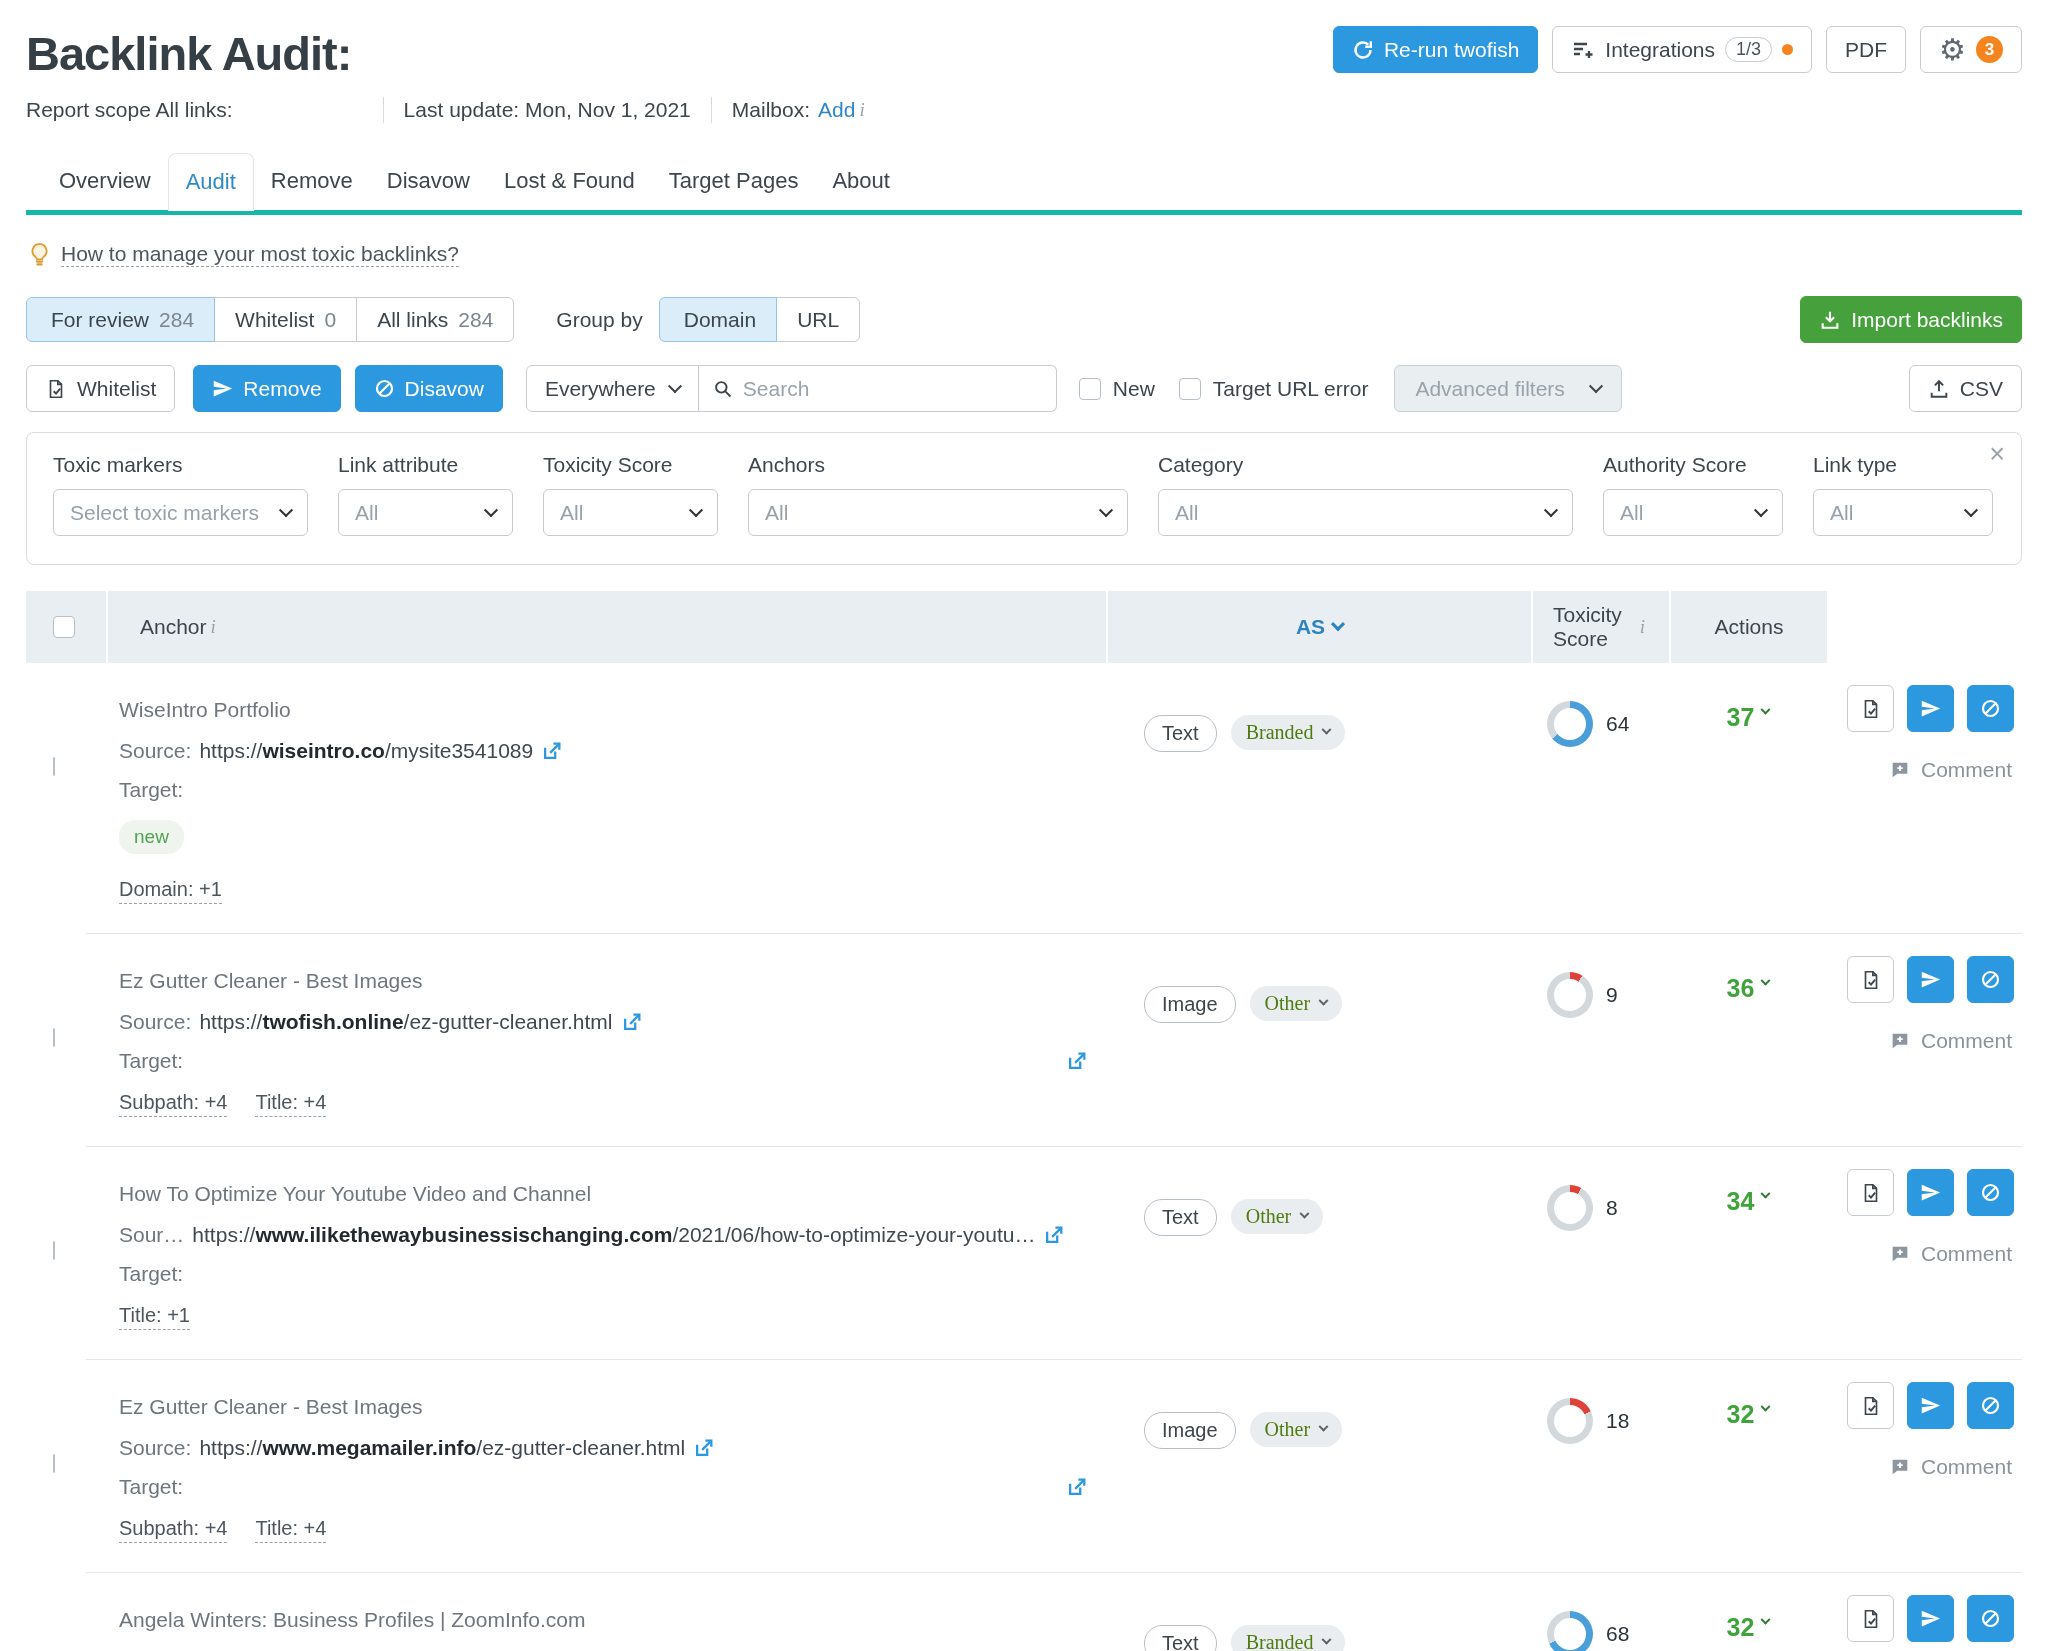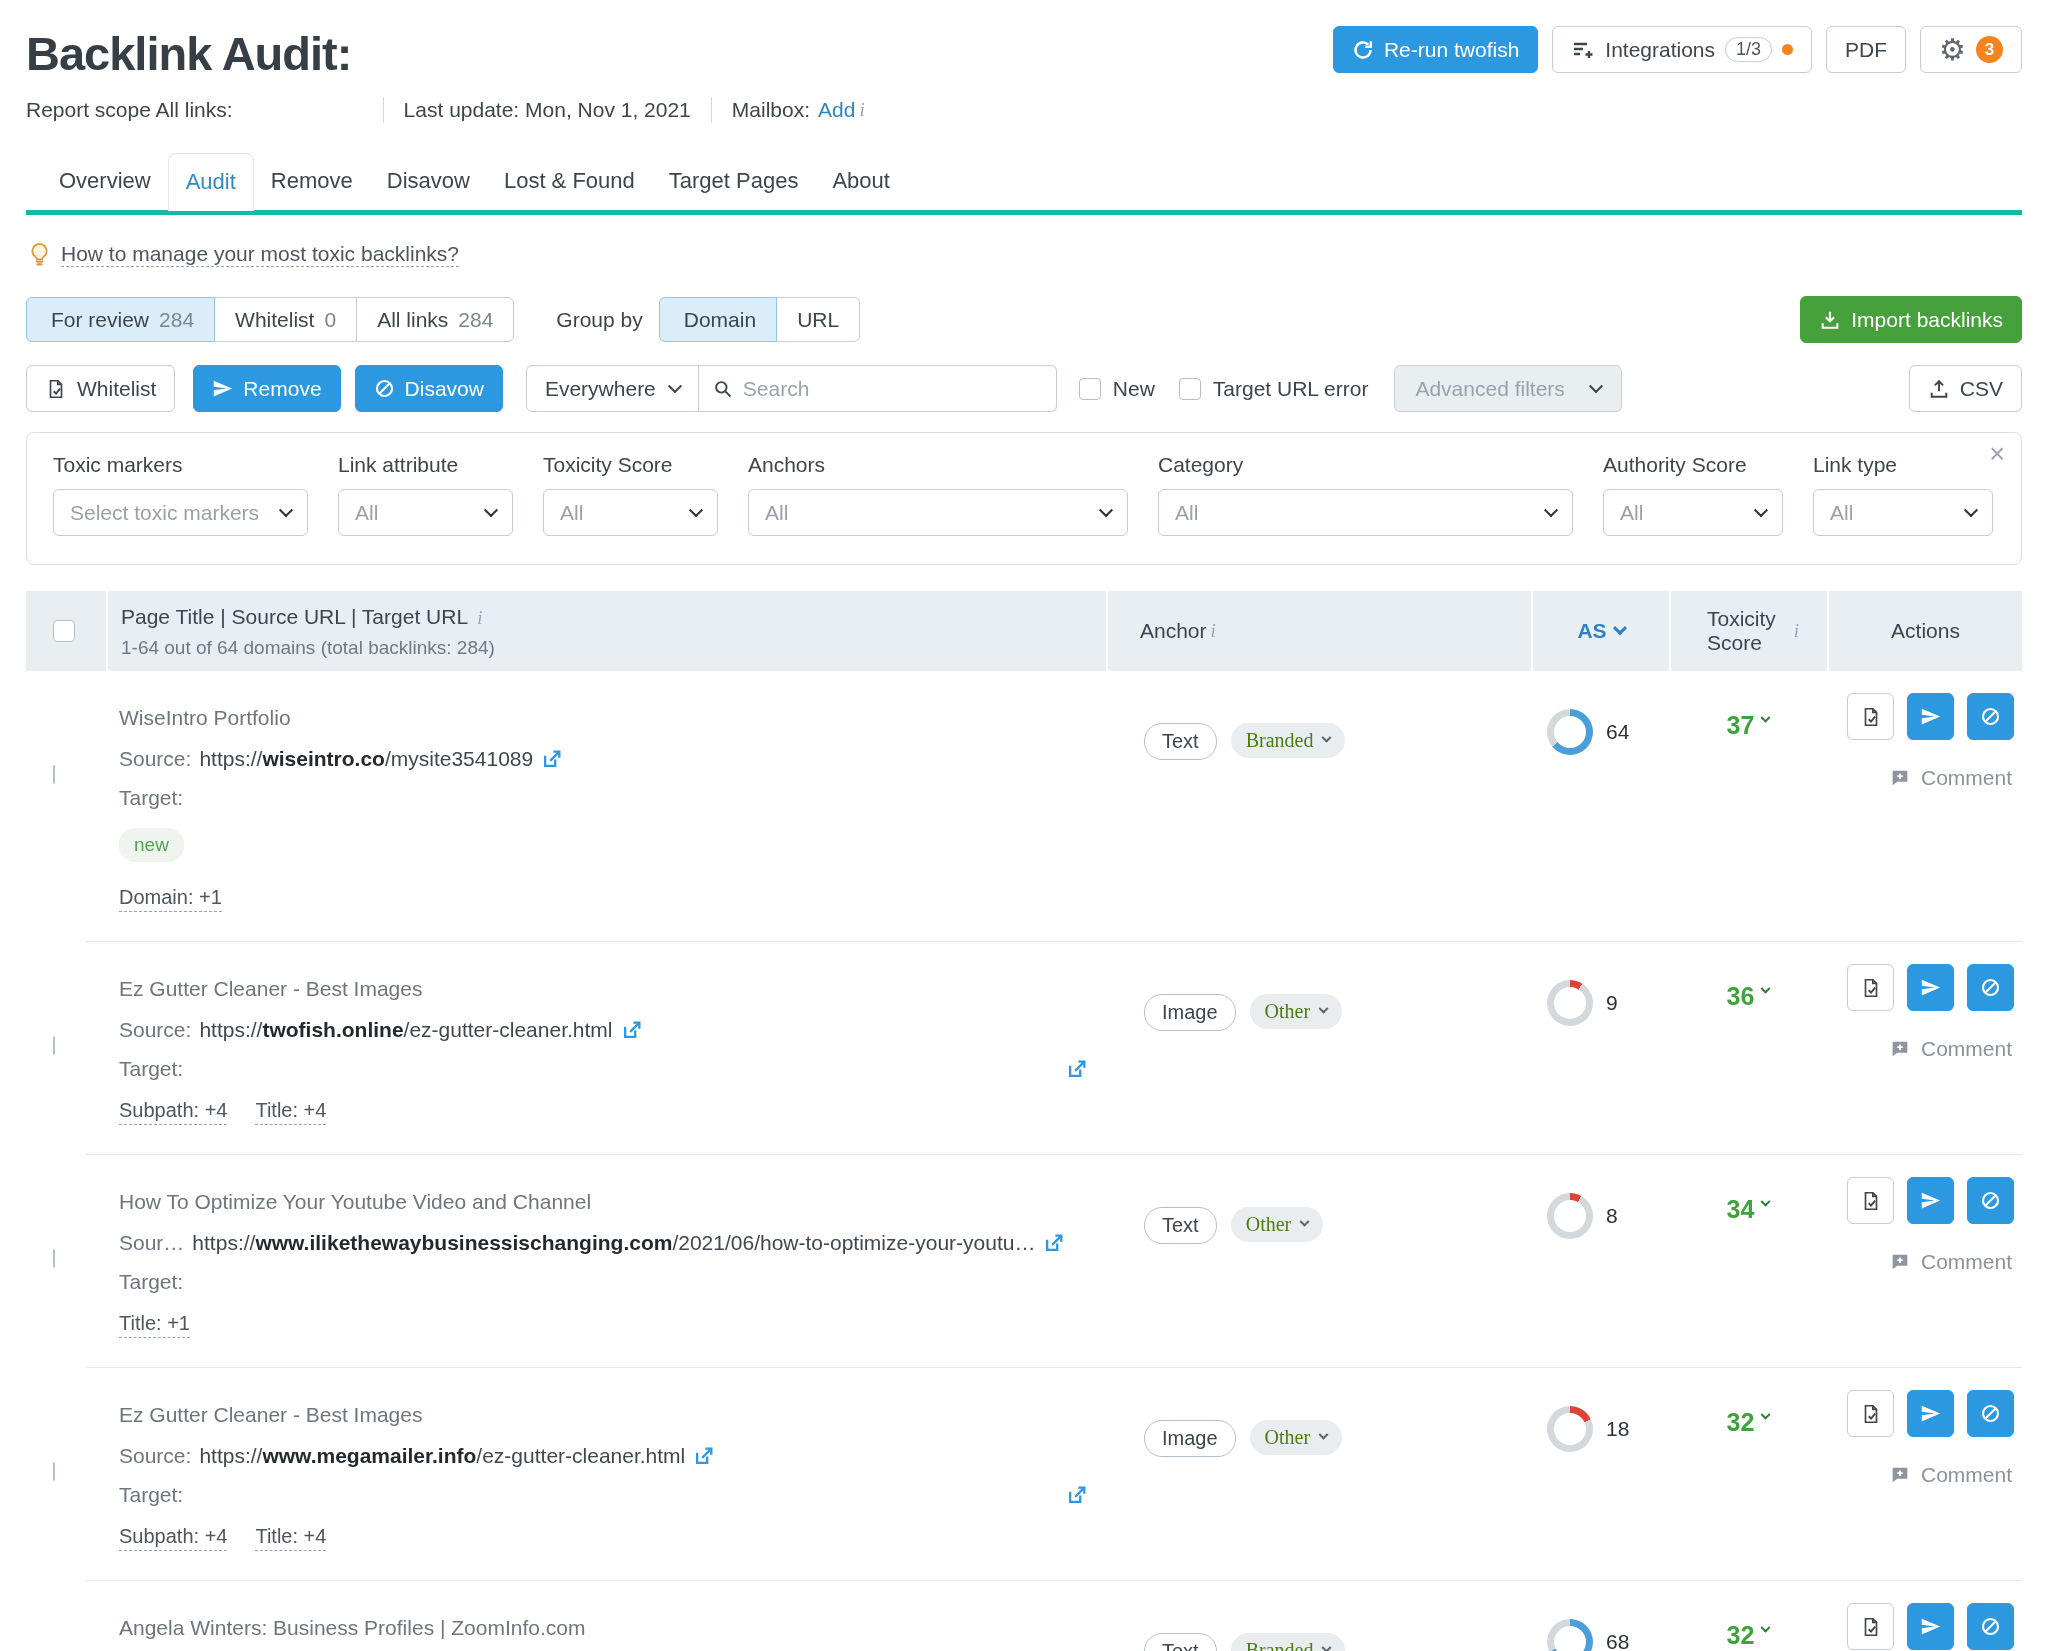--- a/index.html
+++ b/index.html
@@ -86,21 +86,21 @@
   .thead { display:grid; grid-template-columns:80px 1000px 425px 138px 158px 195px; }
   .thead > div { background:#e9eef3; padding-top:12px; padding-bottom:12px; }
   .thead > div + div { border-left:2px solid #fff; }
   .th-check { display:flex; align-items:center; padding-left:27px; }
   .th-main .t1 { font-size:21px; color:#3d454d; padding-left:13px; margin-top:2px; }
   .th-main .t2 { font-size:19px; color:#707a83; padding-left:13px; margin-top:8px; }
   .th-anchor { font-size:21px; padding-left:32px; display:flex; align-items:center; }
   .th-as { display:flex; align-items:center; justify-content:center; gap:8px; font-size:21px;
     color:#2d83bf; font-weight:bold; cursor:pointer; }
   .th-as .chev { border-width:3px; }
-  .th-tox { font-size:21px; padding-left:36px; display:flex; align-items:center; gap:14px; }
+  .th-tox { font-size:21px; padding-left:20px; display:flex; align-items:center; gap:14px; }
   .th-actions { display:flex; align-items:center; justify-content:center; font-size:21px; }
 
   .trow { display:grid; grid-template-columns:80px 1000px 425px 138px 158px 195px;
     position:relative; padding-bottom:30px; }
   .trow::after { content:""; position:absolute; left:60px; right:0; bottom:0; height:1px; background:#e4e8eb; }
   .trow:last-child::after { display:none; }
   .cell-check { padding-top:95px; padding-left:27px; }
   .cell-main { padding-top:35px; padding-left:13px; }
   .row-title { font-size:21px; color:#6d757e; margin-bottom:17px; white-space:nowrap; }
   .src-line { font-size:21px; display:flex; align-items:center; gap:8px; margin-bottom:15px; white-space:nowrap; }
@@ -337,24 +337,20 @@
         <span class="chev"></span>
       </div>
     </div>
   </div>
 
   <div class="table">
     <div class="thead">
       <div class="th-check">
           <span class="cb"></span>
         </div>
-      <div class="th-main">
-        <div class="t1"><span>Page Title | Source URL | Target URL</span> <span class="info-i">i</span></div>
-        <div class="t2">1-64 out of 64 domains (total backlinks: 284)</div>
-      </div>
       <div class="th-anchor">
           <span>Anchor</span>
           <span class="info-i">i</span>
         </div>
       <div class="th-as">
           <span>AS</span>
           <span class="chev"></span>
         </div>
       <div class="th-tox">
         <span><span>Toxicity</span><br><span>Score</span></span>

